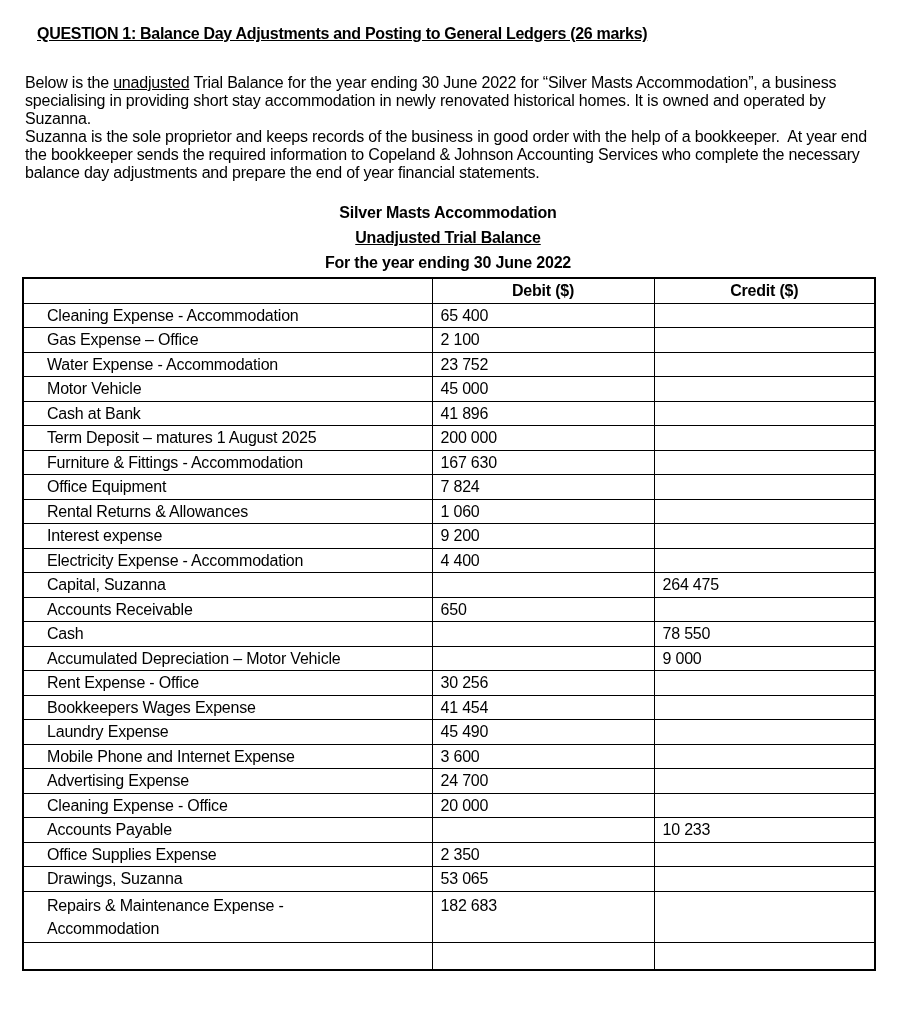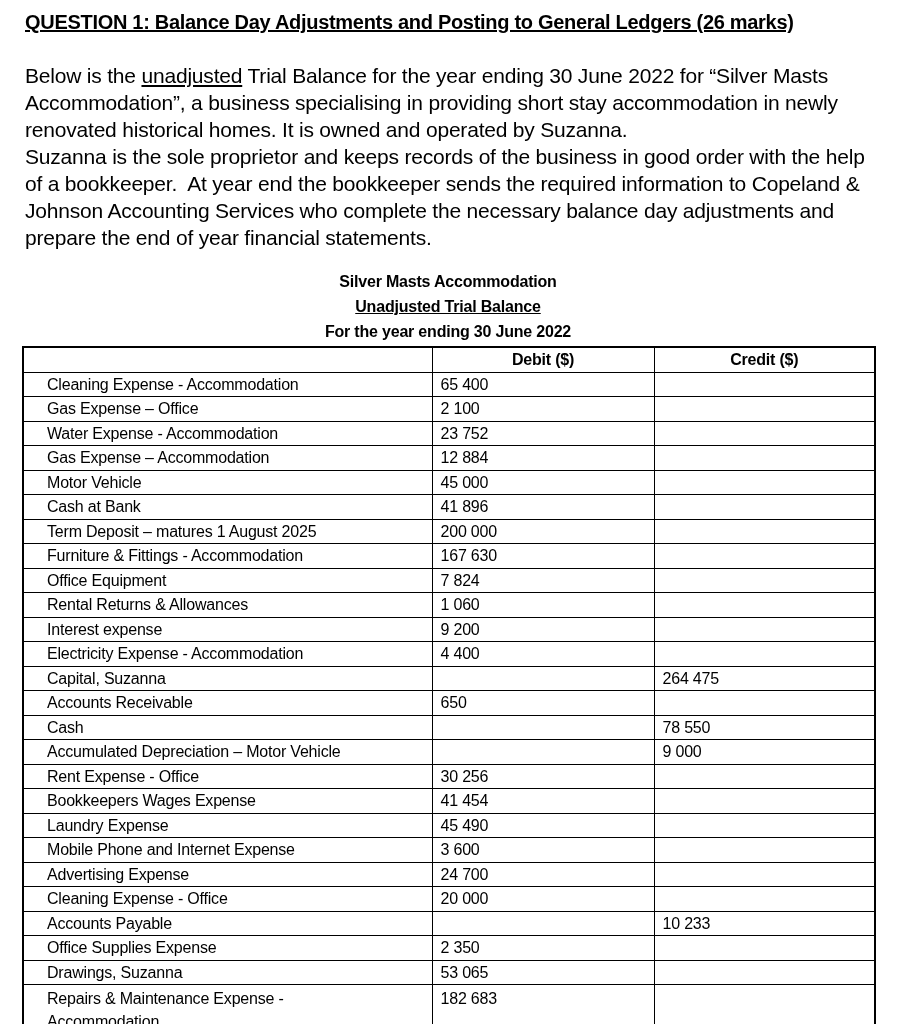--- a/index.html
+++ b/index.html
@@ -4,27 +4,27 @@
 <style>
   html, body { margin: 0; padding: 0; }
   body {
     width: 900px; height: 1024px; overflow: hidden;
     background: #ffffff; color: #000000;
     font-family: "Liberation Sans", sans-serif;
   }
   .page { padding: 8px 25px 0 25px; }
 
   .q-title {
-    font-size: 20px; line-height: 28px; margin: 0;
+    font-size: 16px; line-height: 28px; margin: 12px;
     font-weight: 700; text-decoration: underline;
     white-space: nowrap; letter-spacing: -0.3px;
   }
 
   p.intro {
-    font-size: 21px; line-height: 27px; margin: 0;
+    font-size: 16px; line-height: 18px; margin: 0;
     max-width: 864px; white-space: pre-wrap; letter-spacing: -0.2px;
   }
   p.intro.first { margin-top: 26px; }
 
   .u { text-decoration: underline; }
 
   .stmt-head {
     width: 852px; margin: 18px 0 0 -3px;
     text-align: center; font-weight: 700;
     font-size: 16px; line-height: 25px; letter-spacing: -0.2px;
@@ -88,25 +88,20 @@
     <td class="cell-account">Gas Expense – Office</td>
     <td class="cell-debit">2 100</td>
     <td class="cell-credit"></td>
   </tr>
         <tr>
     <td class="cell-account">Water Expense - Accommodation</td>
     <td class="cell-debit">23 752</td>
     <td class="cell-credit"></td>
   </tr>
         <tr>
-    <td class="cell-account">Gas Expense – Accommodation</td>
-    <td class="cell-debit">12 884</td>
-    <td class="cell-credit"></td>
-  </tr>
-        <tr>
     <td class="cell-account">Motor Vehicle</td>
     <td class="cell-debit">45 000</td>
     <td class="cell-credit"></td>
   </tr>
         <tr>
     <td class="cell-account">Cash at Bank</td>
     <td class="cell-debit">41 896</td>
     <td class="cell-credit"></td>
   </tr>
         <tr>

